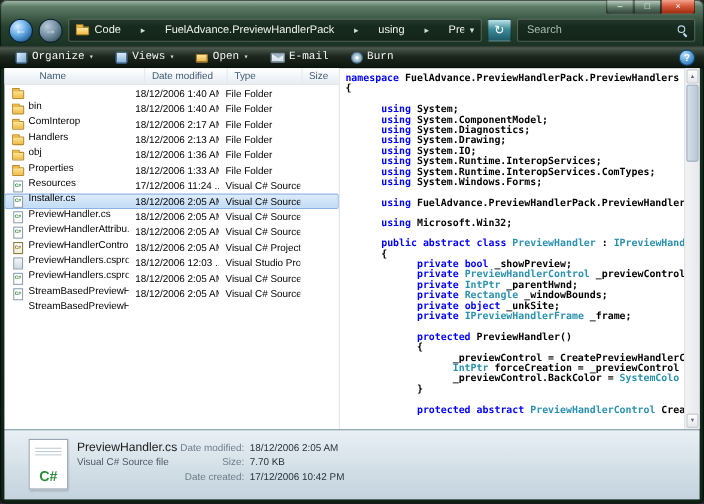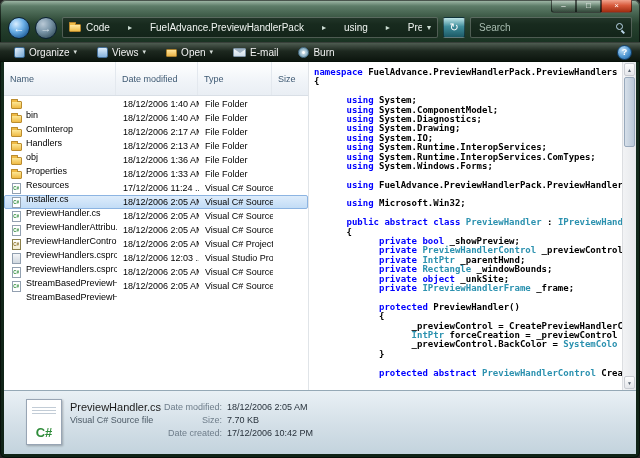--- a/index.html
+++ b/index.html
@@ -46,40 +46,40 @@
   .search-input::placeholder{color:#a9bdb1;}
   .mag{width:9px;height:9px;position:relative;flex:none;margin-left:4px;}
   .mag::before{content:"";position:absolute;top:0;left:0;width:5px;height:5px;border:1.5px solid #bcd7ea;border-radius:50%;}
   .mag::after{content:"";position:absolute;bottom:0;right:0;width:4px;height:1.5px;background:#bcd7ea;transform:rotate(45deg);}
 
   
   .toolbar{position:absolute;top:42px;left:0;right:0;height:20px;box-sizing:border-box;
     background:linear-gradient(180deg,#4e5c51,#1d281f 45%,#0c150e);
     border-top:1px solid rgba(255,255,255,.18);border-bottom:1px solid #061008;
     display:flex;align-items:center;padding:0 8px;}
-  .tb-group{display:flex;align-items:center;gap:8px;height:100%;}
+  .tb-group{display:flex;align-items:center;gap:8px;height:100%;font-family:Liberation Mono, monospace;}
   .tb-btn{display:flex;align-items:center;gap:4px;color:#f2f2f2;font-size:10px;padding:2px 6px;border-radius:2px;}
   .tb-icon{width:11px;height:11px;flex:none;border-radius:2px;position:relative;box-sizing:border-box;}
   .organize-icon{background:linear-gradient(135deg,#e8f2fb,#74a7d4);border:1px solid #39688f;}
   .views-icon{background:linear-gradient(180deg,#dcecf9,#86b3dd);border:1px solid #456f97;}
   .open-icon{background:linear-gradient(180deg,#ffe49a,#eab549);border:1px solid #a8802f;height:8px;margin-top:2px;border-radius:1px;}
   .email-icon{width:13px;height:9px;margin-top:1px;background:linear-gradient(180deg,#f7fafc,#cfdde8);border:1px solid #7f94a5;border-radius:1px;}
   .email-icon::before{content:"";position:absolute;left:0;top:0;border-style:solid;border-width:4px 6px 0 6px;
     border-color:#9fb2c2 transparent transparent transparent;}
   .burn-icon{border-radius:50%;background:radial-gradient(circle,#fdfefe 15%,#bcd2de 30%,#8fb3c6 60%,#5f87a0);border:1px solid #4a7088;}
   .tb-dd{font-size:7px;color:#d7ded9;}
   .help-btn{margin-left:auto;width:15px;height:15px;border-radius:50%;display:flex;align-items:center;justify-content:center;
     background:radial-gradient(circle at 35% 30%,#bfe0f8,#4f97d2 55%,#1d5d9b);border:1px solid #12436f;
     color:#fff;font-size:9px;font-weight:bold;box-sizing:border-box;}
 
   
   .main{position:absolute;top:62px;left:4px;right:4px;bottom:68px;background:#fff;display:flex;}
   .list-pane{width:305px;flex:none;display:flex;flex-direction:column;border-right:1px solid #e0e4e8;box-sizing:border-box;}
-  .col-headers{height:34px;flex:none;display:flex;box-sizing:border-box;
-    background:linear-gradient(180deg,#ffffff,#f0f4f8 60%,#e9eef4);border-bottom:1px solid #d9dfe6;}
+  .col-headers{height:15px;flex:none;display:flex;box-sizing:border-box;
+    background:linear-gradient(180deg,#ffffff,#f0f4f8 60%,#e9eef4);border-bottom:1px solid #d9dfe6;padding-left:26px;}
   .col-h{font-size:9px;color:#3f5a73;display:flex;align-items:center;padding-left:6px;
     border-right:1px solid #e3e8ee;box-sizing:border-box;}
   .ch-name{width:112px;}.ch-date{width:82px;}.ch-type{width:74px;}.ch-size{width:36px;border-right:none;}
   .rows{flex:1;overflow:hidden;padding-top:1px;}
   .frow{height:14px;display:flex;align-items:center;font-size:9px;color:#000;
     border:1px solid transparent;border-radius:2px;box-sizing:border-box;}
   .frow.selected{background:linear-gradient(180deg,#ddecfb,#c2dcf6);border-color:#8cb4e2;}
   .cell{overflow:hidden;white-space:nowrap;box-sizing:border-box;flex:none;}
   .c-name{width:112px;display:flex;align-items:center;padding-left:6px;}
   .ntext{overflow:hidden;white-space:nowrap;margin-top:21px;}

